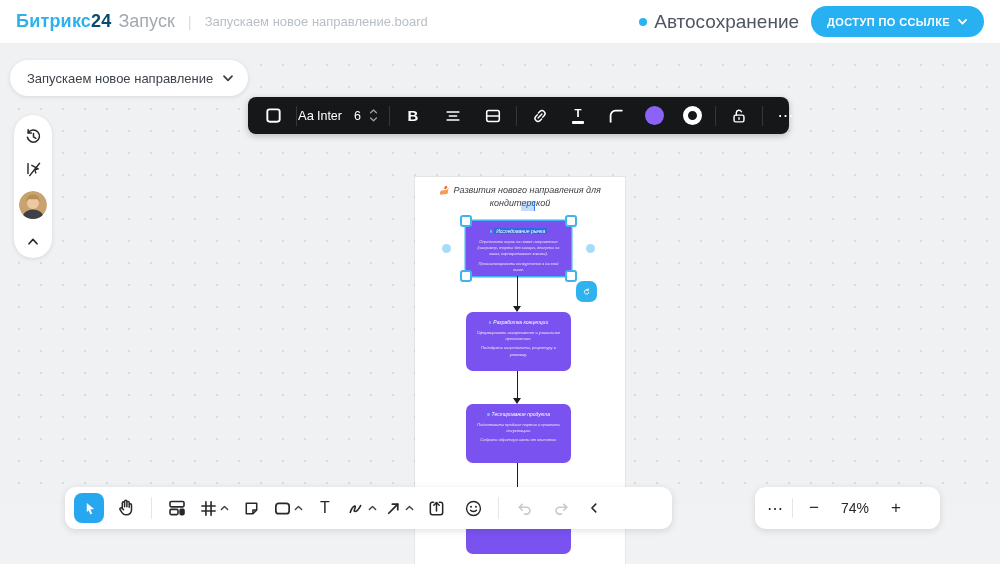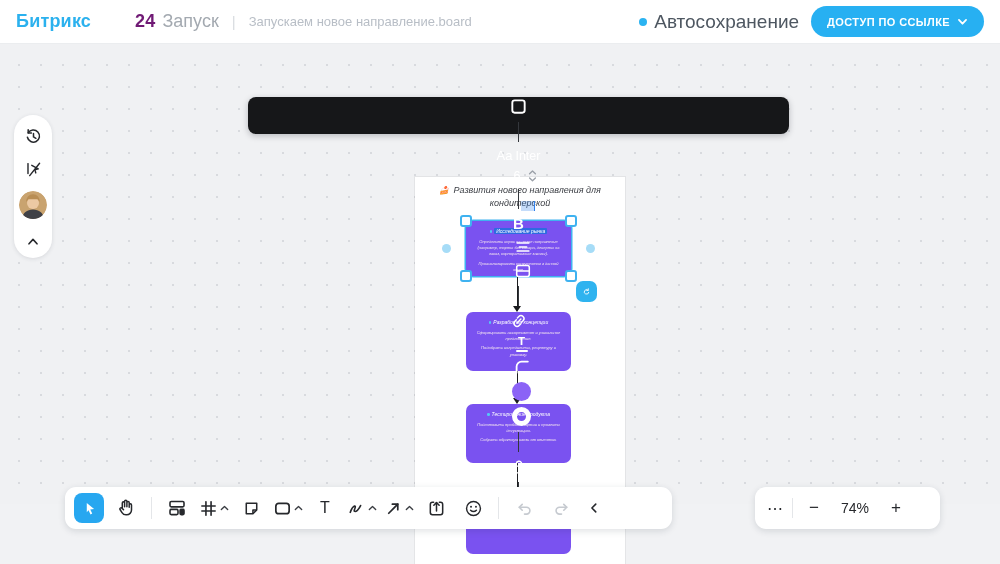--- a/index.html
+++ b/index.html
@@ -2,21 +2,21 @@
 <html><head>
 <meta charset="utf-8">
 <style>
   html,body{margin:0;padding:0;background:#e9eaec;}
   #screen{position:relative;width:1000px;height:564px;overflow:hidden;
     font-family:"Liberation Sans",sans-serif;background:#f1f2f4;-webkit-font-smoothing:antialiased;}
   
   .header{position:absolute;left:0;top:0;width:1000px;height:44px;background:#fff;
     border-bottom:1px solid #ebedef;display:flex;align-items:center;padding:0 16px;box-sizing:border-box;z-index:50;}
   .logo{font-size:18px;font-weight:bold;letter-spacing:.2px;}
-  .logo .b1{color:#2bb1ee;margin-top:44px;} .logo .b2{color:#701a75;margin-left:44px;}
+  .logo .b1{color:#2bb1ee;margin-top:44px;} .logo .b2{color:#0c4a6e;}
   .app-name{color:#a3a9b0;font-size:18px;margin-left:7px;font-weight:400;}
   .head-sep{color:#d8dce0;font-size:15px;margin:0 13px;}
   .board-filename{color:#b8bec6;font-size:13px;}
   .header-right{margin-left:auto;display:flex;align-items:center;gap:12px;}
   .autosave{display:flex;align-items:center;gap:7px;color:#4e5761;font-size:19px;}
   .autosave-dot{width:8px;height:8px;border-radius:50%;background:#2bb3f1;}
   .share-btn{display:flex;align-items:center;gap:7px;background:#27b0f2;color:#fff;border:none;
     font-family:inherit;font-size:11px;font-weight:bold;letter-spacing:.4px;height:31px;padding:0 16px;
     border-radius:16px;cursor:pointer;}
   
@@ -62,21 +62,21 @@
   
   .left-sidebar{position:absolute;left:14px;top:115px;width:38px;background:#fff;border-radius:19px;
     box-shadow:0 1px 4px rgba(30,40,60,.12);display:flex;flex-direction:column;align-items:center;
     padding:10px 0 6px;gap:11px;z-index:20;}
   .sb-icon{width:22px;height:22px;display:flex;align-items:center;justify-content:center;
     color:#26282c;cursor:pointer;}
   .avatar{width:28px;height:28px;border-radius:50%;overflow:hidden;cursor:pointer;}
   
   .fmt-toolbar{position:absolute;left:248px;top:97px;width:541px;height:37px;background:#161719;
     border-radius:8px;display:flex;align-items:center;padding:0 12px;box-sizing:border-box;gap:6px;
-    z-index:30;color:#fff;box-shadow:0 2px 6px rgba(20,25,35,.25);flex-direction:column;}
+    z-index:30;color:#fff;box-shadow:0 2px 6px rgba(20,25,35,.25);}
   .ft-item{min-width:26px;height:26px;display:flex;align-items:center;justify-content:center;
     color:#fff;cursor:pointer;border-radius:5px;gap:3px;}
   .ft-sep{width:1px;height:20px;background:#34373c;margin:0 4px;flex:none;}
   .font-sample{font-size:13px;color:#fff;}
   .font-name{font-size:12.5px;color:#fff;margin-left:0;}
   .font-size-val{font-size:12.5px;color:#fff;margin-right:5px;}
   .stepper{display:flex;flex-direction:column;gap:2.5px;align-items:center;cursor:pointer;}
   .bold-label{font-size:15px;font-weight:bold;}
   .tcolor{display:flex;flex-direction:column;align-items:center;gap:2px;}
   .tcolor .t{font-size:11.5px;font-weight:bold;line-height:1;}
@@ -181,20 +181,26 @@
       </div>
       <button class="share-btn">
         <span>ДОСТУП ПО ССЫЛКЕ</span>
         <svg width="11" height="8" viewBox="0 0 12 9" fill="none" stroke="#fff" stroke-width="2" stroke-linecap="round" stroke-linejoin="round">
             <polyline points="2,2.2 6,6.4 10,2.2"></polyline>
           </svg>
       </button>
     </div>
   </div>
 
+  <div class="board-selector">
+    <span>Запускаем новое направление</span>
+    <svg width="12" height="9" viewBox="0 0 12 9" fill="none" stroke="#3d434b" stroke-width="1.8" stroke-linecap="round" stroke-linejoin="round">
+        <polyline points="2,2.2 6,6.4 10,2.2"></polyline>
+      </svg>
+  </div>
 
   <div class="left-sidebar">
     <div class="sb-icon">
       <svg width="19" height="19" viewBox="0 0 20 20" fill="none" stroke="currentColor" stroke-width="1.6" stroke-linecap="round" stroke-linejoin="round">
         <path d="M4.4 6.2A6.4 6.4 0 1 1 3.6 10.8"></path>
           <polyline points="4.4,2.8 4.4,6.3 7.8,6.3"></polyline>
           <polyline points="10,6.8 10,10.4 12.5,11.9"></polyline>
       </svg>
     </div>
     <div class="sb-icon">

